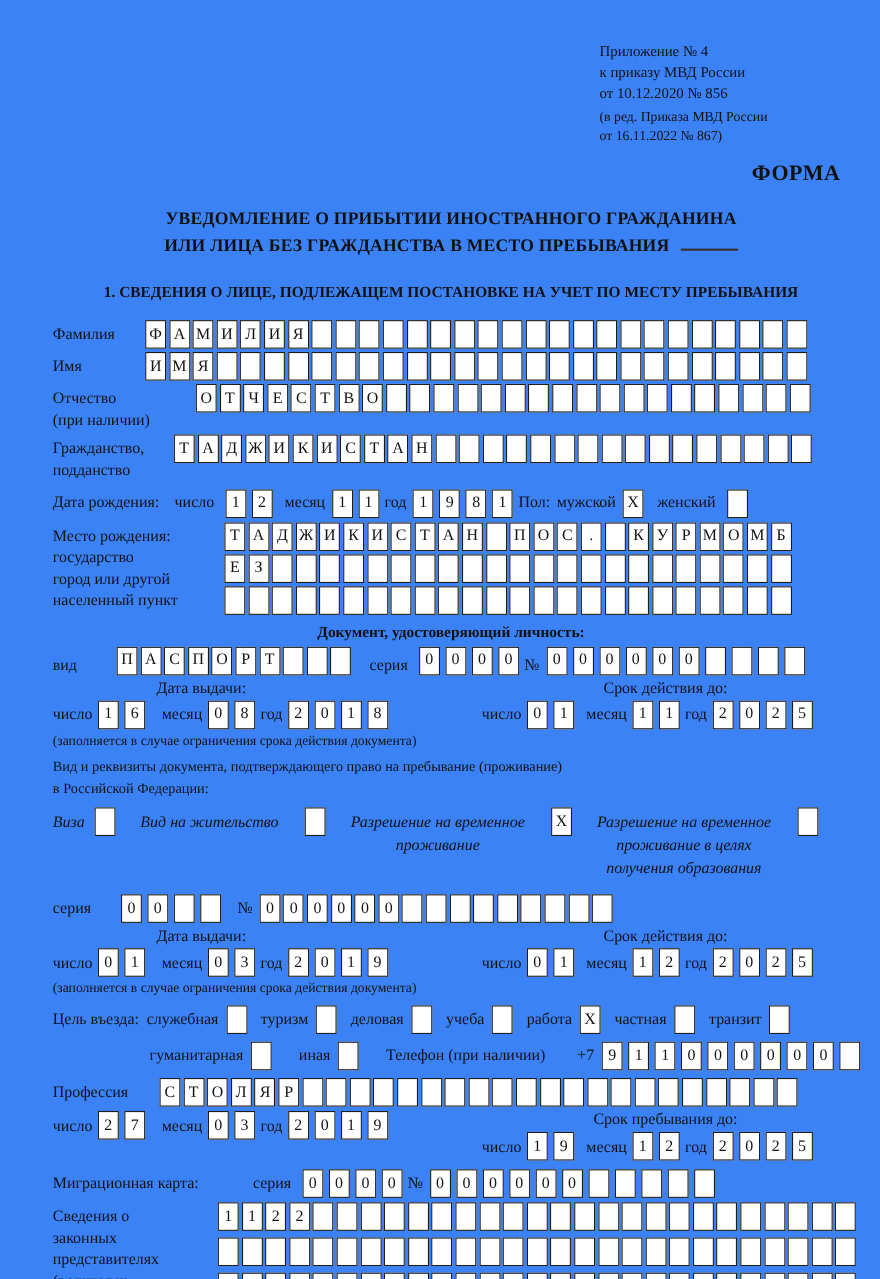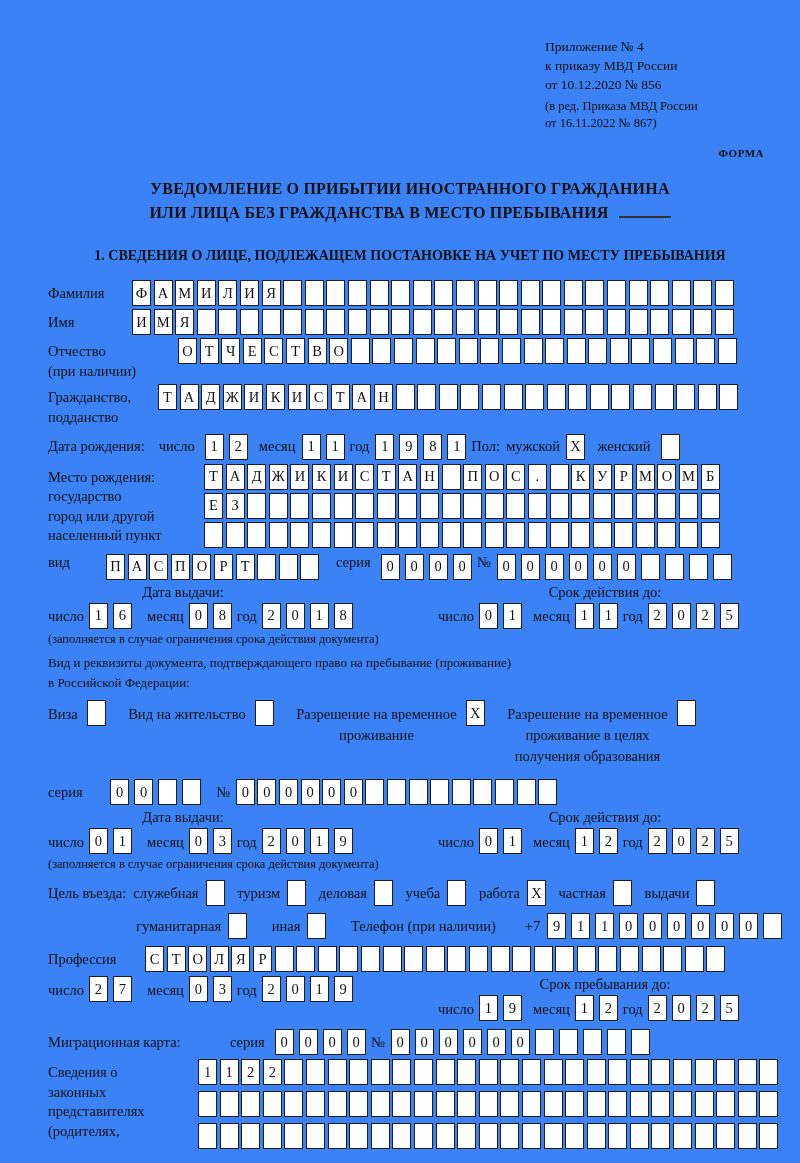--- a/index.html
+++ b/index.html
@@ -4,55 +4,55 @@
 <style>
   html,body { margin:0; padding:0; background:#ffffff; }
   .page {
     width:800px; height:1163px; box-sizing:border-box;
     padding:38px 28px 10px 48px;
     font-family:"Liberation Serif","DejaVu Serif",serif;
     color:#111; background:#3b82f6; overflow:hidden; position:relative;
   }
   .hdr-block { margin-left:497px; font-size:13.5px; line-height:1.4; }
   .hdr-sub { font-size:12.5px; margin-top:3px; line-height:1.4; }
-  .forma { text-align:right; padding-right:8px; font-weight:bold; font-size:11px; margin-top:14px; letter-spacing:.5px; }
+  .forma { text-align:right; padding-right:8px; font-weight:bold; font-size:20px; margin-top:14px; letter-spacing:.5px; }
   .title { text-align:center; font-weight:bold; font-size:16px; margin-top:18px; line-height:1.55; letter-spacing:.2px; }
   .blank { display:inline-block; width:52px; height:14px; border-bottom:2px solid #333; margin-left:10px; }
   .sec-head { text-align:center; font-weight:bold; font-size:14px; margin-top:22px; margin-bottom:16px; }
 
   .frow { display:flex; align-items:flex-start; margin-bottom:3px; font-size:14.5px; }
   .frow .flabel { flex-shrink:0; padding-top:4px; line-height:1.35; }
   .cells { display:flex; flex-wrap:nowrap; }
   .cell {
     width:19px; height:26px; box-sizing:border-box; flex-shrink:0;
     border:1.7px solid #1d1d1d; margin-right:2.6px;
     display:inline-flex; align-items:center; justify-content:center;
     font-size:14.5px; background:#fff;
   }
   .spread .cell { margin-right:5px; }
   .stack { display:flex; flex-direction:column; }
   .stack .cells { margin-bottom:3px; }
-  .ml6 { margin-left:6px; } .ml10 { margin-left:10px; } .ml14 { margin-left:14px; } .ml20 { margin-left:20px; }
+  .ml6 { margin-left:6px; } .ml10 { margin-left:10px; } .ml14 { margin-left:14px; } .ml20 { margin-left:20px;gap:15px; }
   .mr6 { margin-right:6px; } .mr10 { margin-right:10px; }
 
   .doc-head { text-align:center; font-weight:bold; font-size:14px; margin:6px 0 4px; }
 
   .dates { display:flex; font-size:14.5px; margin-top:4px; }
   .dcol-left { width:390px; flex-shrink:0; }
   .dcol-right { flex-grow:1; }
   .dhead { text-align:center; margin-bottom:2px; }
   .dline { display:flex; align-items:center; }
   .dlabel { margin-right:5px; padding-top:2px; }
   .note-right { text-align:left; font-size:12.4px; margin-top:3px; }
 
   .para { font-size:13px; line-height:1.6; margin-top:6px; }
 
   .opt-row { display:flex; align-items:flex-start; font-size:14.5px; margin:6px 0 12px; }
   .opt { display:flex; align-items:flex-start; }
-  .opt .opt-label { line-height:1.45; padding-top:4px; margin-right:9px; }
+  .opt .opt-label { line-height:1.45; padding-top:4px; margin-right:9px;font-style:italic; }
   .opt .opt-label.center { text-align:center; }
 
   .purpose-row { display:flex; align-items:center; font-size:14.5px; margin-bottom:7px; flex-wrap:nowrap; }
   .purpose-row .plabel { margin-right:7px; white-space:nowrap; } .gap10 { width:10px; flex-shrink:0; } .gap22 { width:22px; flex-shrink:0; }
 </style>
 </head>
 <body>
 
 <div class="page">
 
@@ -326,22 +326,23 @@
           <span class="cell"></span>
           <span class="cell"></span>
           <span class="cell"></span>
           <span class="cell"></span>
           <span class="cell"></span>
           <span class="cell"></span>
         </div>
     </div>
   </div>
 
-
-  <div class="frow" style="align-items:flex-start">
+  <div class="doc-head">Документ, удостоверяющий личность:</div>
+
+  <div class="frow" style="align-items:flex-end">
     <span style="width:58px">вид</span>
     <span class="cells">
         <span class="cell">П</span>
         <span class="cell">А</span>
         <span class="cell">С</span>
         <span class="cell">П</span>
         <span class="cell">О</span>
         <span class="cell">Р</span>
         <span class="cell">Т</span>
         <span class="cell"></span>
@@ -558,21 +559,21 @@
     <span class="plabel">работа</span>
     <span class="cells">
         <span class="cell">X</span>
       </span>
       <span class="gap10"></span>
     <span class="plabel">частная</span>
     <span class="cells">
         <span class="cell"></span>
       </span>
       <span class="gap10"></span>
-    <span class="plabel">выдачи</span>
+    <span class="plabel">транзит</span>
     <span class="cells">
         <span class="cell"></span>
       </span>
   </div>
 
   <div class="purpose-row" style="margin-left:88px">
     <span class="plabel">гуманитарная</span>
     <span class="cells">
         <span class="cell"></span>
       </span>

